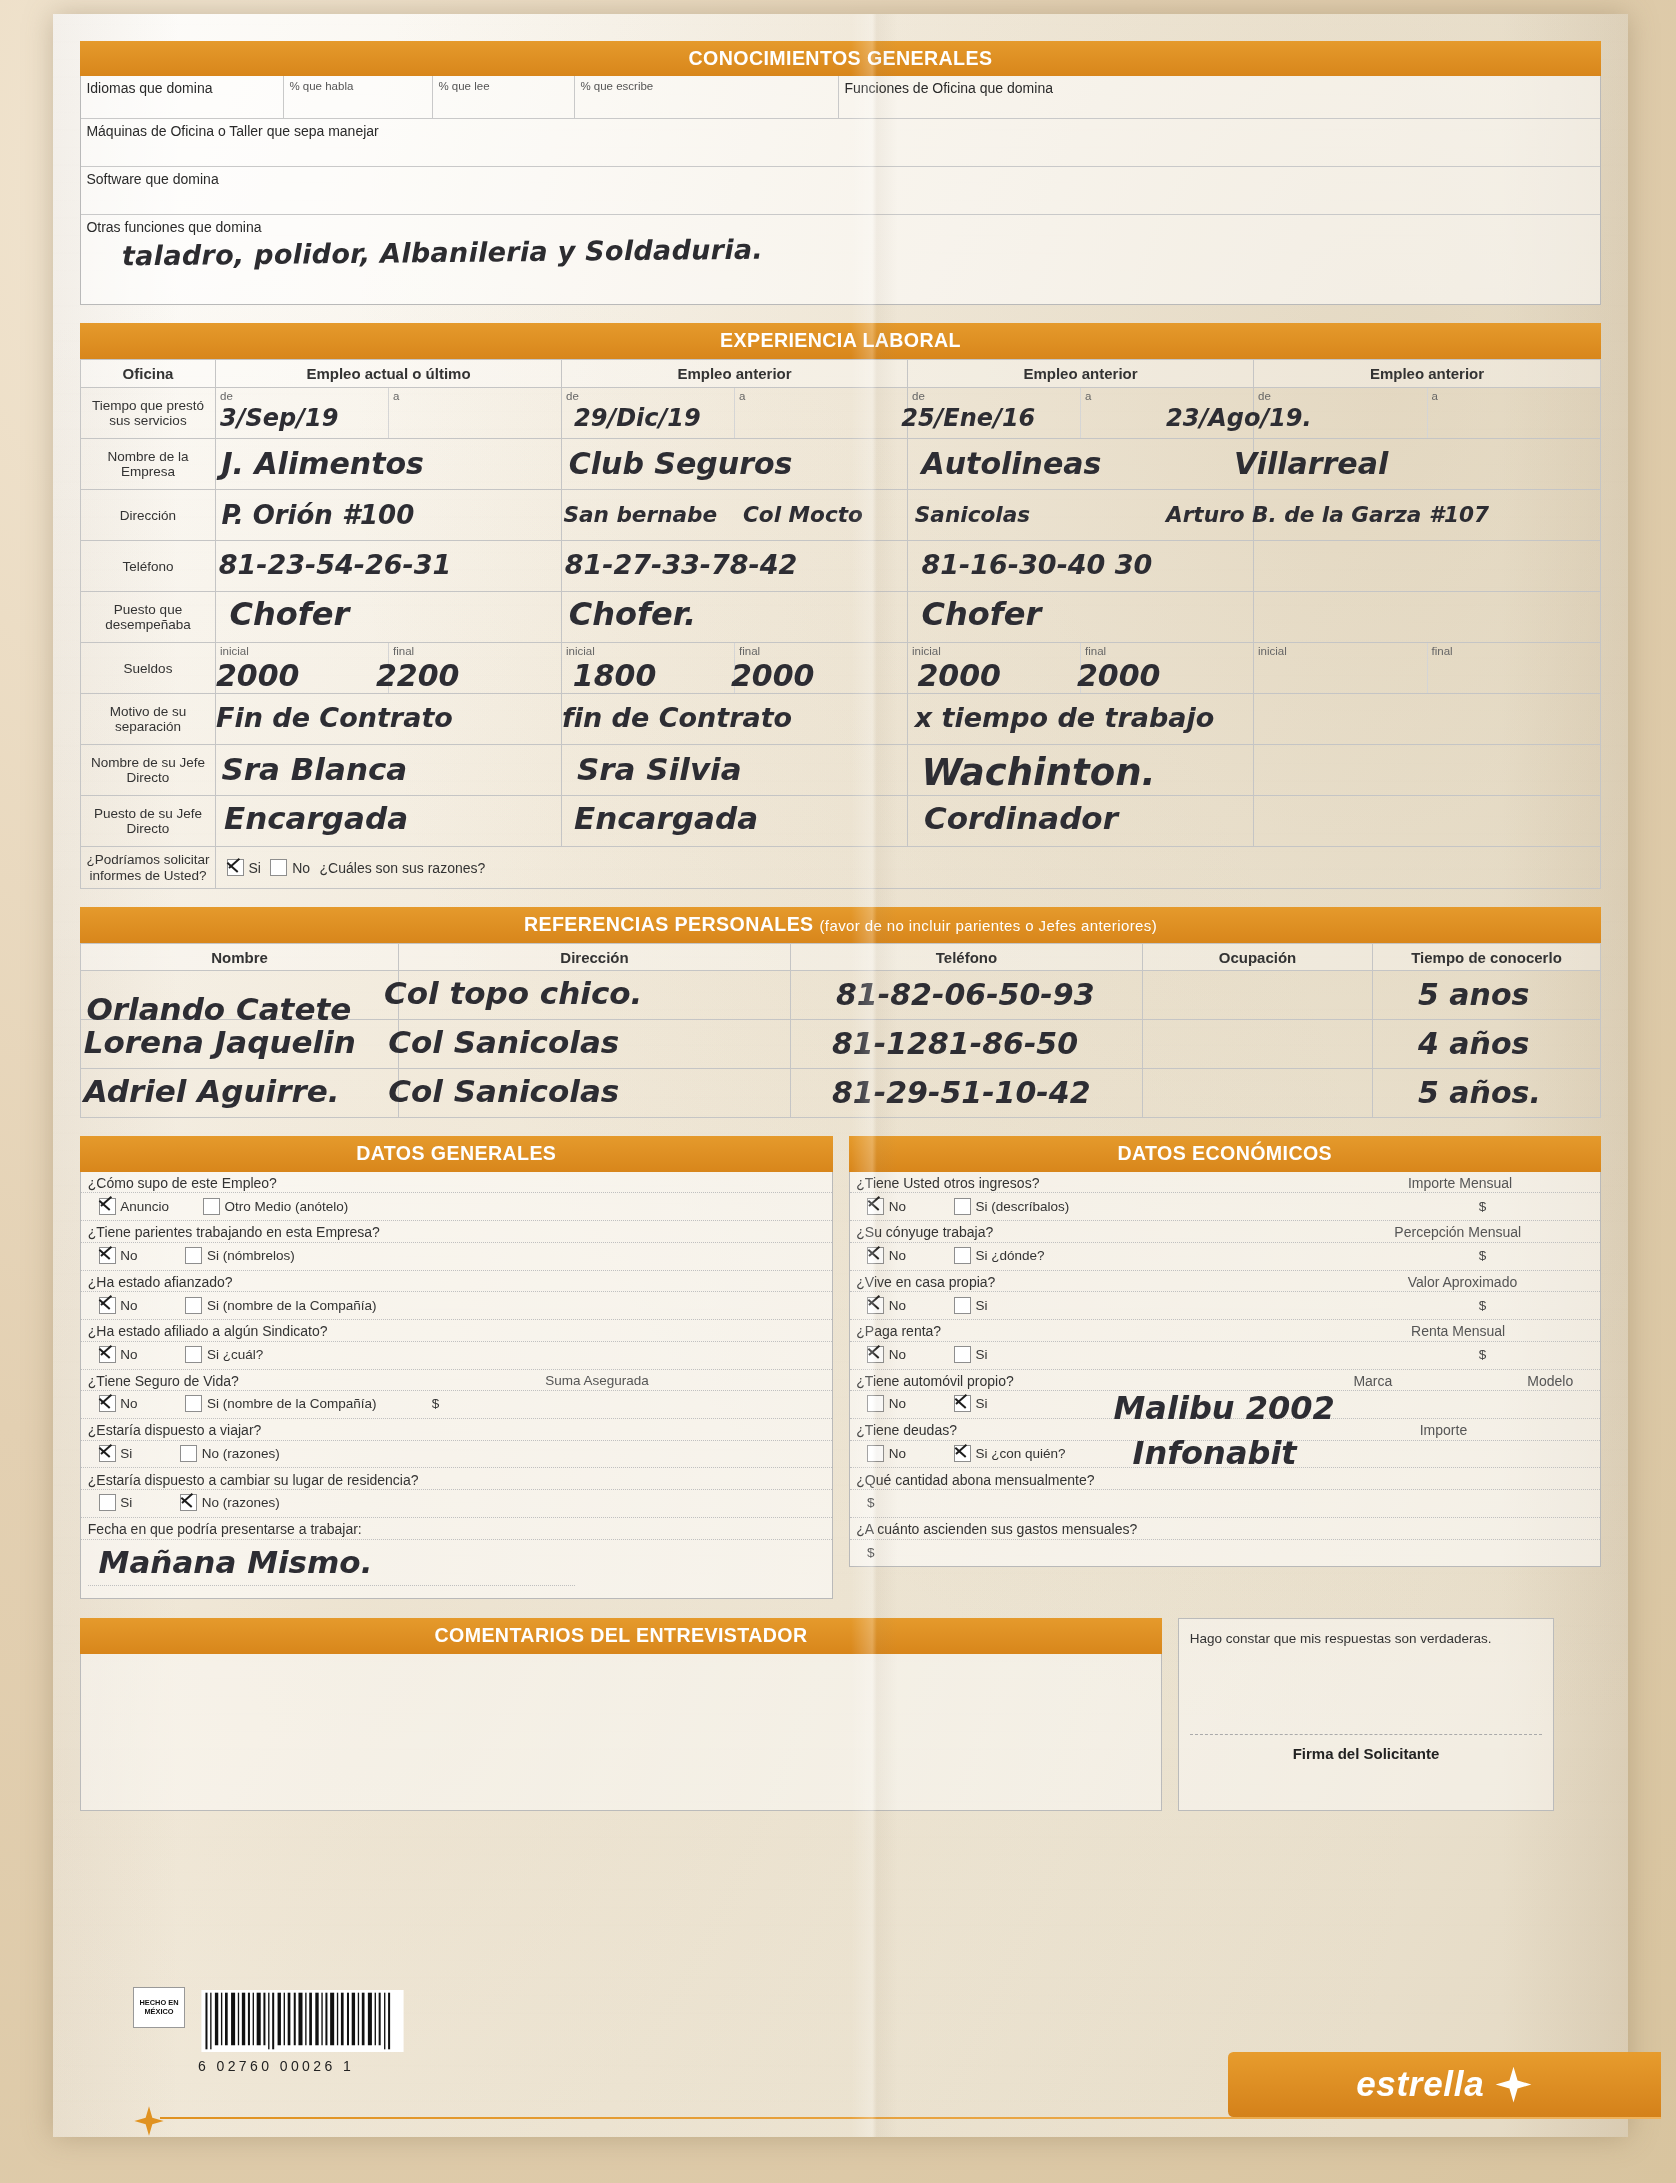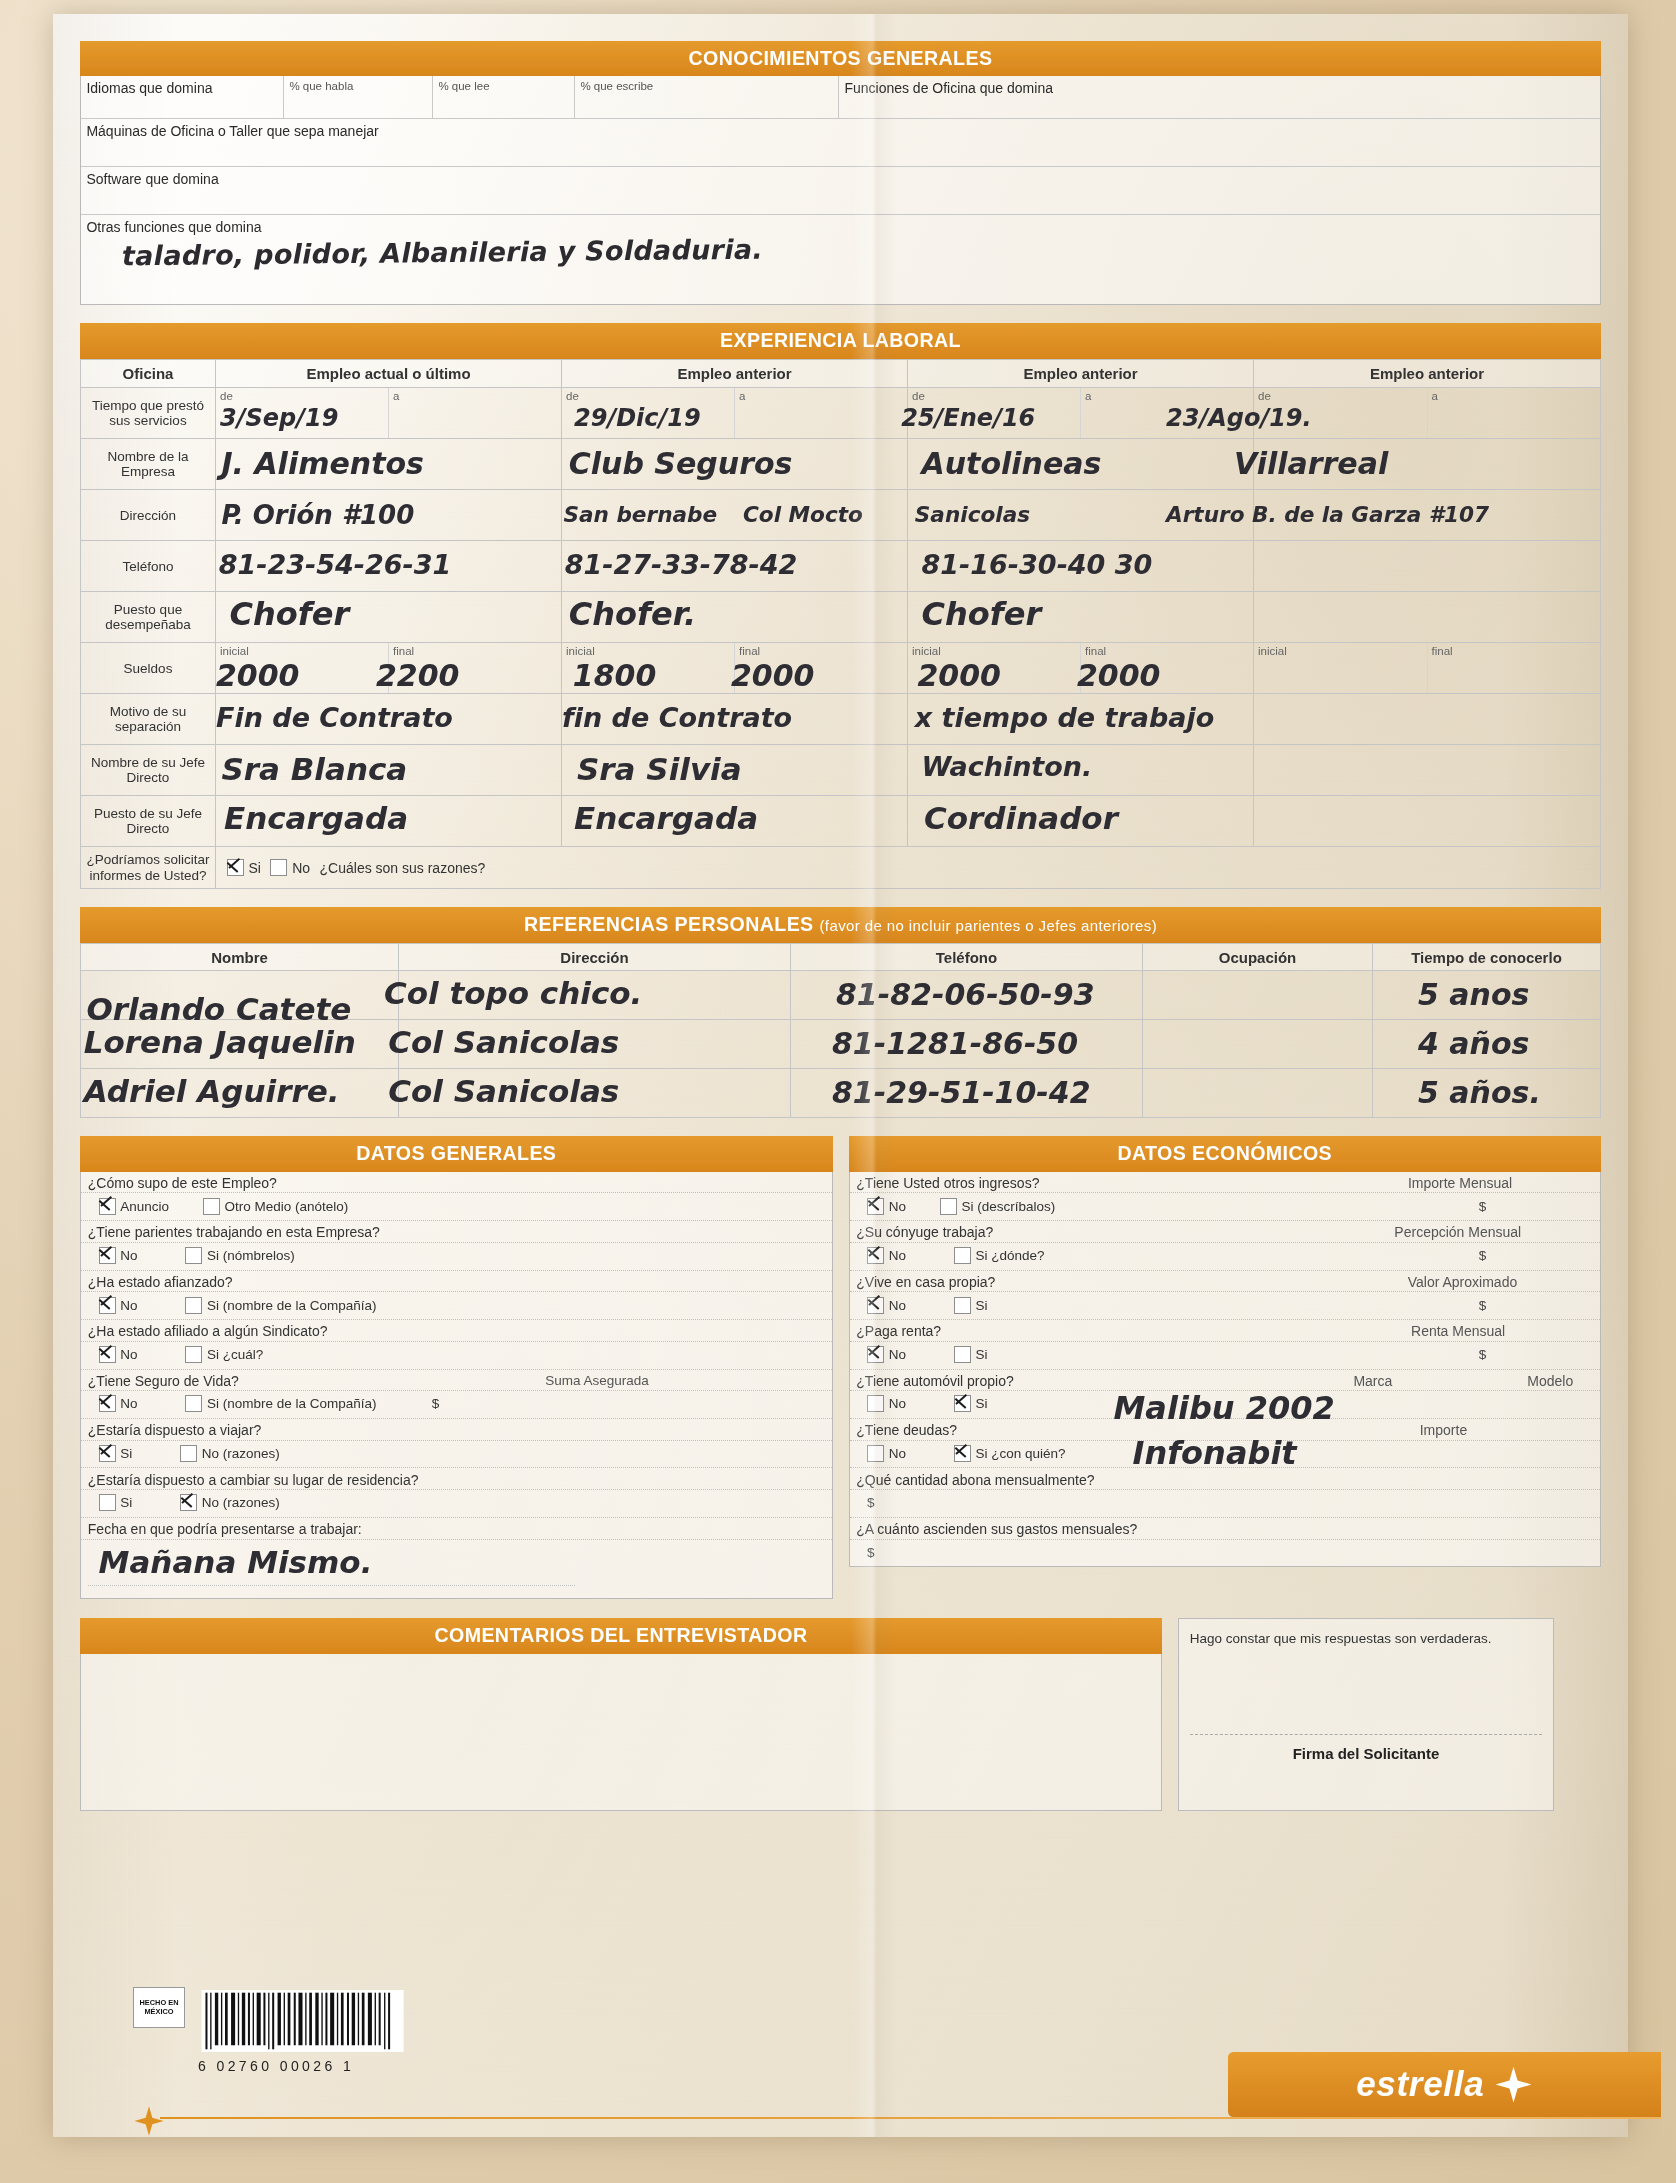--- a/index.html
+++ b/index.html
@@ -482,21 +482,21 @@
 
           <tr>
             <td class="exp-label">Nombre de su Jefe Directo</td>
             <td class="exp-cell">
               <span class="ink" style="left:5.4px; top:5.4px; font-size:31px;">Sra Blanca</span>
             </td>
             <td class="exp-cell">
               <span class="ink" style="left:15px; top:5.4px; font-size:31px;">Sra Silvia</span>
             </td>
             <td class="exp-cell">
-              <span class="ink" style="left:13.5px; top:5.4px; font-size:27px;">Wachinton.</span>
+              <span class="ink" style="left:13.5px; top:5.4px; font-size:37px;">Wachinton.</span>
             </td>
             <td class="exp-cell"></td>
           </tr>
 
           <tr>
             <td class="exp-label">Puesto de su Jefe Directo</td>
             <td class="exp-cell">
               <span class="ink" style="left:8px; top:4px; font-size:31px;">Encargada</span>
             </td>
             <td class="exp-cell">
@@ -705,21 +705,21 @@
 
             <div class="q">
               <span>¿Tiene Usted otros ingresos?</span>
               <span style="float:right; margin-right:81px; color:#555;">Importe Mensual</span>
             </div>
             <div class="opts">
               <span class="opt">
                   <span class="chk on"></span>
                   <span>No</span>
                 </span>
-              <span class="opt" style="margin-left:27px">
+              <span class="opt" style="margin-left:41px">
                   <span class="chk"></span>
                   <span>Si (descríbalos)</span>
                 </span>
               <span class="spacer-right" style="margin-right:107px;">$</span>
             </div>
 
             <div class="q">
               <span>¿Su cónyuge trabaja?</span>
               <span style="float:right; margin-right:72px; color:#555;">Percepción Mensual</span>
             </div>

